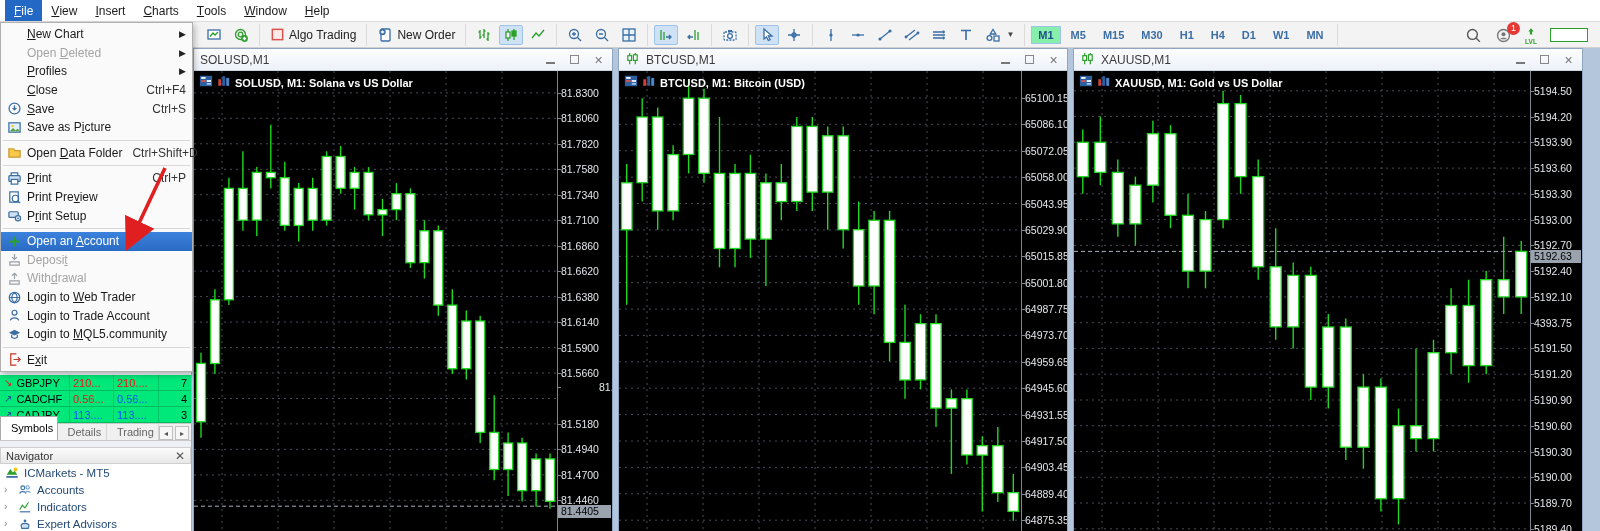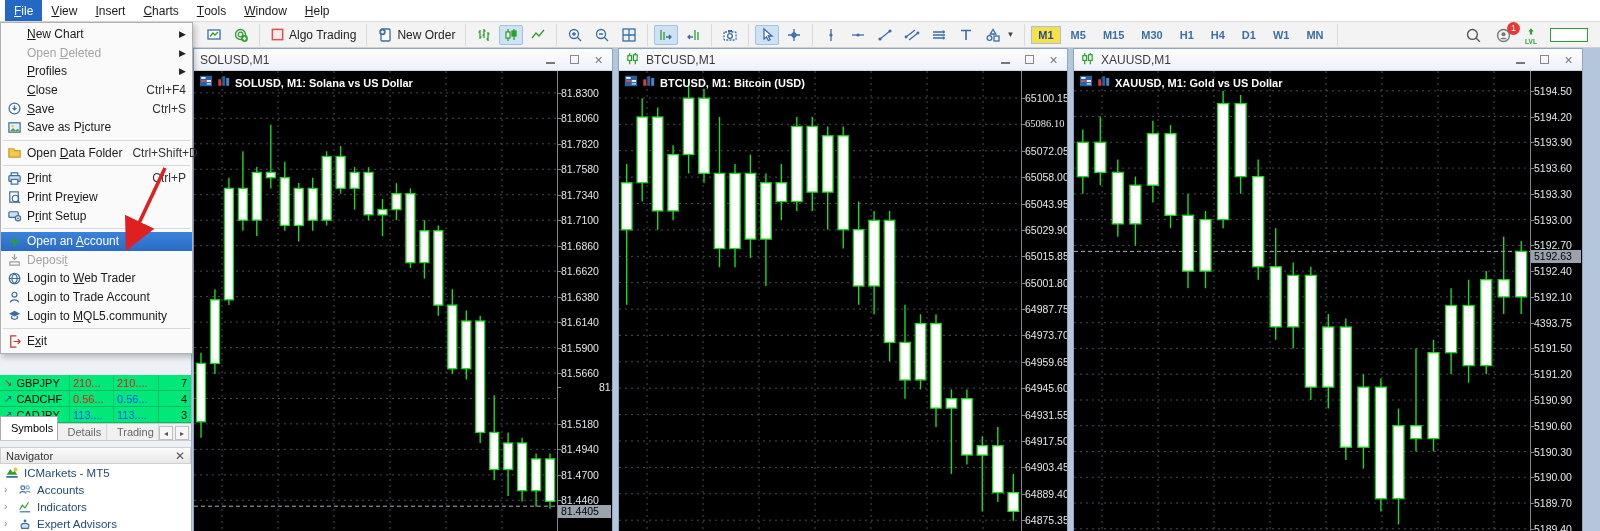--- a/index.html
+++ b/index.html
@@ -16,21 +16,21 @@
   #toolbar { position:absolute; top:22px; left:0; right:0; height:26px; background:#f3f3f3;
              border-bottom:1px solid #d0d0d0; display:flex; align-items:center; padding-left:196px; z-index:5;}
   .tb-group { display:flex; align-items:center; gap:3px; padding:0 6px; border-right:1px solid #dadada; height:22px; }
   .tb-btn { height:20px; min-width:20px; display:flex; align-items:center; justify-content:center;
             gap:4px; padding:0 3px; border:1px solid transparent; border-radius:2px; }
   .tb-btn.active { background:#cfe2f5; border-color:#9dc3e8; }
   .tb-btn svg { display:block; }
   .tb-label { color:#222; white-space:nowrap; }
   .tb-caret { font-size:8px; color:#444; margin-left:1px; }
   .tf { padding:2px 6px; color:#3c6ea5; font-weight:bold; font-size:11px; border:1px solid transparent; }
-  .tf.active { background:#fde047; border-color:#9dc3e8; color:#1f4f86; }
+  .tf.active { background:#86efac; border-color:#9dc3e8; color:#1f4f86; }
   #toolbar-right { position:absolute; right:12px; top:22px; height:26px; display:flex; align-items:center; gap:13px; z-index:5;}
   .tbr-btn { position:relative; display:flex; flex-direction:column; align-items:center; justify-content:center; }
   .badge { position:absolute; top:-5px; right:-8px; min-width:13px; height:13px; border-radius:7px;
            background:#e53935; color:#fff; font-size:9px; display:flex; align-items:center; justify-content:center; padding:0 2px;}
   .lvl-label { font-size:6.5px; font-weight:bold; color:#2ca02c; line-height:5px; }
   .statusbox { width:38px; height:14px; background:#fff; border:1px solid #2ca02c; }
 
   
   #leftpanel { position:absolute; left:0; top:48px; width:192px; bottom:0; background:#edf1f6;
                border-right:1px solid #9db1c8; z-index:10; }
@@ -648,21 +648,21 @@
         <rect class="body" x="342.7" y="327.7" width="10.5" height="56.3"></rect>
         <line class="wick" x1="363.3" y1="365.3" x2="363.3" y2="440.4"></line>
         <rect class="body" x="358.1" y="374.7" width="10.5" height="9.4"></rect>
         <line class="wick" x1="378.8" y1="355.9" x2="378.8" y2="431.0"></line>
         <rect class="body" x="373.6" y="374.7" width="10.5" height="47.0"></rect>
         <line class="wick" x1="394.3" y1="402.9" x2="394.3" y2="449.8"></line>
         <rect class="body" x="389.0" y="421.6" width="10.5" height="18.8"></rect>
       </svg>
     <div class="axis">
         <div class="tick" style="top: 20.9518px;">65100.15</div>
-        <div class="tick" style="top: 47.3401px; font-family: Liberation Serif, serif;">65086.10</div>
+        <div class="tick" style="top: 47.3401px;">65086.10</div>
         <div class="tick" style="top: 73.7284px;">65072.05</div>
         <div class="tick" style="top: 100.117px;">65058.00</div>
         <div class="tick" style="top: 126.505px;">65043.95</div>
         <div class="tick" style="top: 152.893px;">65029.90</div>
         <div class="tick" style="top: 179.282px;">65015.85</div>
         <div class="tick" style="top: 205.67px;">65001.80</div>
         <div class="tick" style="top: 232.058px;">64987.75</div>
         <div class="tick" style="top: 258.447px;">64973.70</div>
         <div class="tick" style="top: 284.835px;">64959.65</div>
         <div class="tick" style="top: 311.223px;">64945.60</div>
@@ -910,20 +910,29 @@
     </div>
     <div class="fm-row disabled">
       <span class="fm-icon">
         <svg width="15" height="15" viewBox="0 0 16 16" fill="none" stroke-width="1.3">
           <path d="M8 2v6m-2.6-2.6L8 8l2.6-2.6" stroke="#9aa0a6"></path>
           <path d="M3 10.5h10V14H3z" stroke="#9aa0a6"></path>
         </svg>
       </span>
       <span class="fm-label">Deposi<u>t</u></span>
     </div>
+    <div class="fm-row disabled">
+      <span class="fm-icon">
+        <svg width="15" height="15" viewBox="0 0 16 16" fill="none" stroke-width="1.3">
+          <path d="M8 8.5v-6m-2.6 2.6L8 2.5l2.6 2.6" stroke="#9aa0a6"></path>
+          <path d="M3 10.5h10V14H3z" stroke="#9aa0a6"></path>
+        </svg>
+      </span>
+      <span class="fm-label">With<u>d</u>rawal</span>
+    </div>
     <div class="fm-row">
       <span class="fm-icon">
         <svg width="15" height="15" viewBox="0 0 16 16" fill="none" stroke-width="1.3">
           <circle cx="8" cy="8" r="5.6" stroke="#3a6ea5"></circle>
           <path d="M2.4 8h11.2M8 2.4c-4 3.4-4 7.8 0 11.2 4-3.4 4-7.8 0-11.2" stroke="#3a6ea5"></path>
         </svg>
       </span>
       <span class="fm-label">Login to <u>W</u>eb Trader</span>
     </div>
     <div class="fm-row">

